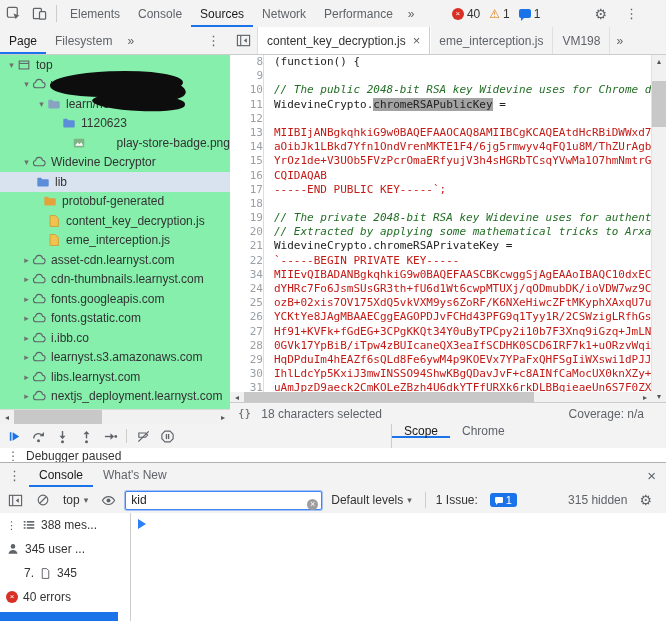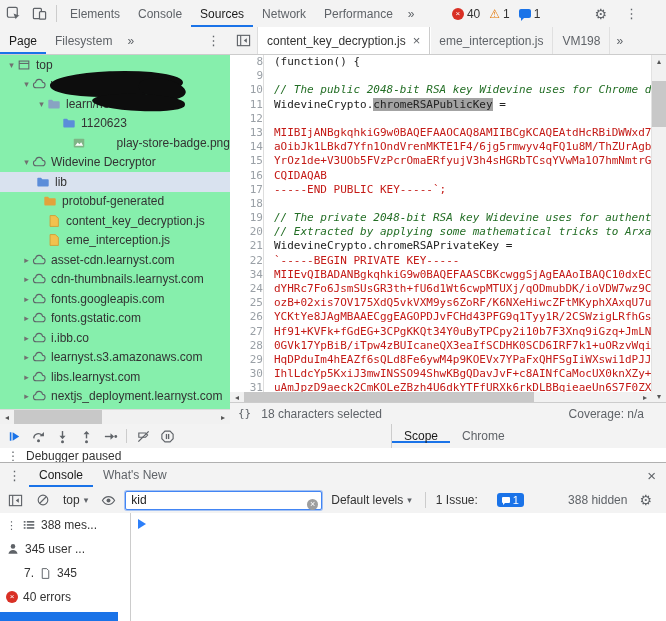--- a/index.html
+++ b/index.html
@@ -76,21 +76,21 @@
   #editor-status{position:absolute;left:0;right:0;bottom:0;height:21px;background:#f3f3f3;border-top:1px solid #ccc;
     display:flex;align-items:center;padding:0 8px;gap:10px;color:#5f6368}
   .curly{font-family:"DejaVu Sans Mono",monospace;font-size:11px;color:#5f6368}
   .coverage{margin-left:auto;margin-right:14px}
 
   
   #debug-toolbar{position:absolute;left:0;top:424px;right:0;height:24px;background:#f3f3f3;
     border-bottom:1px solid #ccc;display:flex;align-items:stretch}
   #debug-controls{display:flex;align-items:stretch;padding-left:2px}
   .dbtn{width:24px;display:flex;align-items:center;justify-content:center}
-  #debug-tab-strip{display:flex;align-items:center;border-left:1px solid #ccc;margin-left:212px}
+  #debug-tab-strip{display:flex;align-items:flex-start;border-left:1px solid #ccc;margin-left:212px}
   .dtab{display:flex;align-items:center;padding:0 12px;color:#5f6368}
   .dtab.active{color:#1a1a1a;box-shadow:inset 0 -2px 0 #1a73e8}
 
   
   #paused-strip{position:absolute;left:0;top:448px;right:0;height:14px;background:#fff;overflow:hidden;
     display:flex;align-items:flex-start;gap:7px;padding-left:7px;color:#333}
   #paused-strip .kb{color:#5f6368;font-size:12px;line-height:16px}
   #paused-strip .ptxt{line-height:16px}
 
   
@@ -104,21 +104,21 @@
   #console-toolbar{position:absolute;left:0;top:24px;right:0;height:26px;background:#f3f3f3;border-bottom:1px solid #ddd;
     display:flex;align-items:center;padding:0 4px;gap:6px}
   .ct-icon{width:22px;height:22px;display:flex;align-items:center;justify-content:center}
   .ct-drop{display:flex;align-items:center;gap:4px;color:#333;padding:0 3px}
   .caret{color:#5f6368;font-size:9px}
   .filter-wrap{position:relative;display:inline-flex;align-items:flex-end}
   .filter-input{width:172px;height:17px;border:1px solid #4285f4;box-shadow:0 0 0 1px rgba(66,133,244,.45);
     border-radius:2px;padding:0 18px 0 5px;font-family:"Liberation Sans",sans-serif;font-size:12px;color:#222;outline:none}
   .clear-x{position:absolute;right:4px;width:11px;height:11px;border-radius:50%;background:#9e9e9e;color:#fff;
     font-size:9px;line-height:11px;text-align:center}
-  .issues{display:flex;align-items:center;gap:19px;color:#333}
+  .issues{display:flex;align-items:center;gap:12px;color:#333}
   .issue-chip{display:inline-flex;align-items:center;gap:3px;background:#1a73e8;color:#fff;border-radius:3px;
     padding:1px 5px;font-size:11px}
   .chip-bubble{width:8px;height:6px;background:#fff;border-radius:1px;position:relative;display:inline-block}
   .chip-bubble::after{content:"";position:absolute;left:1px;bottom:-2px;border:2px solid transparent;border-top-color:#fff;border-left-color:#fff}
   .hidden-count{margin-left:auto;color:#5f6368}
   #console-toolbar .gear{margin-left:2px;margin-right:6px;padding:0 4px}
   #console-body{position:absolute;left:0;top:50px;right:0;bottom:0}
   #console-sidebar{position:absolute;left:0;top:0;width:130px;bottom:0;border-right:1px solid #ccc;background:#fff;overflow:hidden}
   .cs-row{display:flex;align-items:center;height:24px;padding-left:6px;gap:5px;white-space:nowrap;color:#333}
   .cs-row .kb{color:#5f6368;font-size:11px}
@@ -535,21 +535,21 @@
       <span class="caret">▾</span>
     </span>
     <div class="vdiv"></div>
     <span class="issues">
       <span>1 Issue:</span>
       <span class="issue-chip">
         <span class="chip-bubble"></span>
         <span>1</span>
       </span>
     </span>
-    <span class="hidden-count">388 hidden</span>
+    <span class="hidden-count">315 hidden</span>
     <span class="gear glyph">⚙</span>
   </div>
 
   <div id="console-body">
     <div id="console-sidebar">
         <div class="cs-row">
           <span class="kb">⋮</span>
           <span class="icn ticon">
             <svg width="14" height="14" viewBox="0 0 16 16" fill="#5f6368">
               <rect x="2" y="3.5" width="2" height="1.8"></rect>

